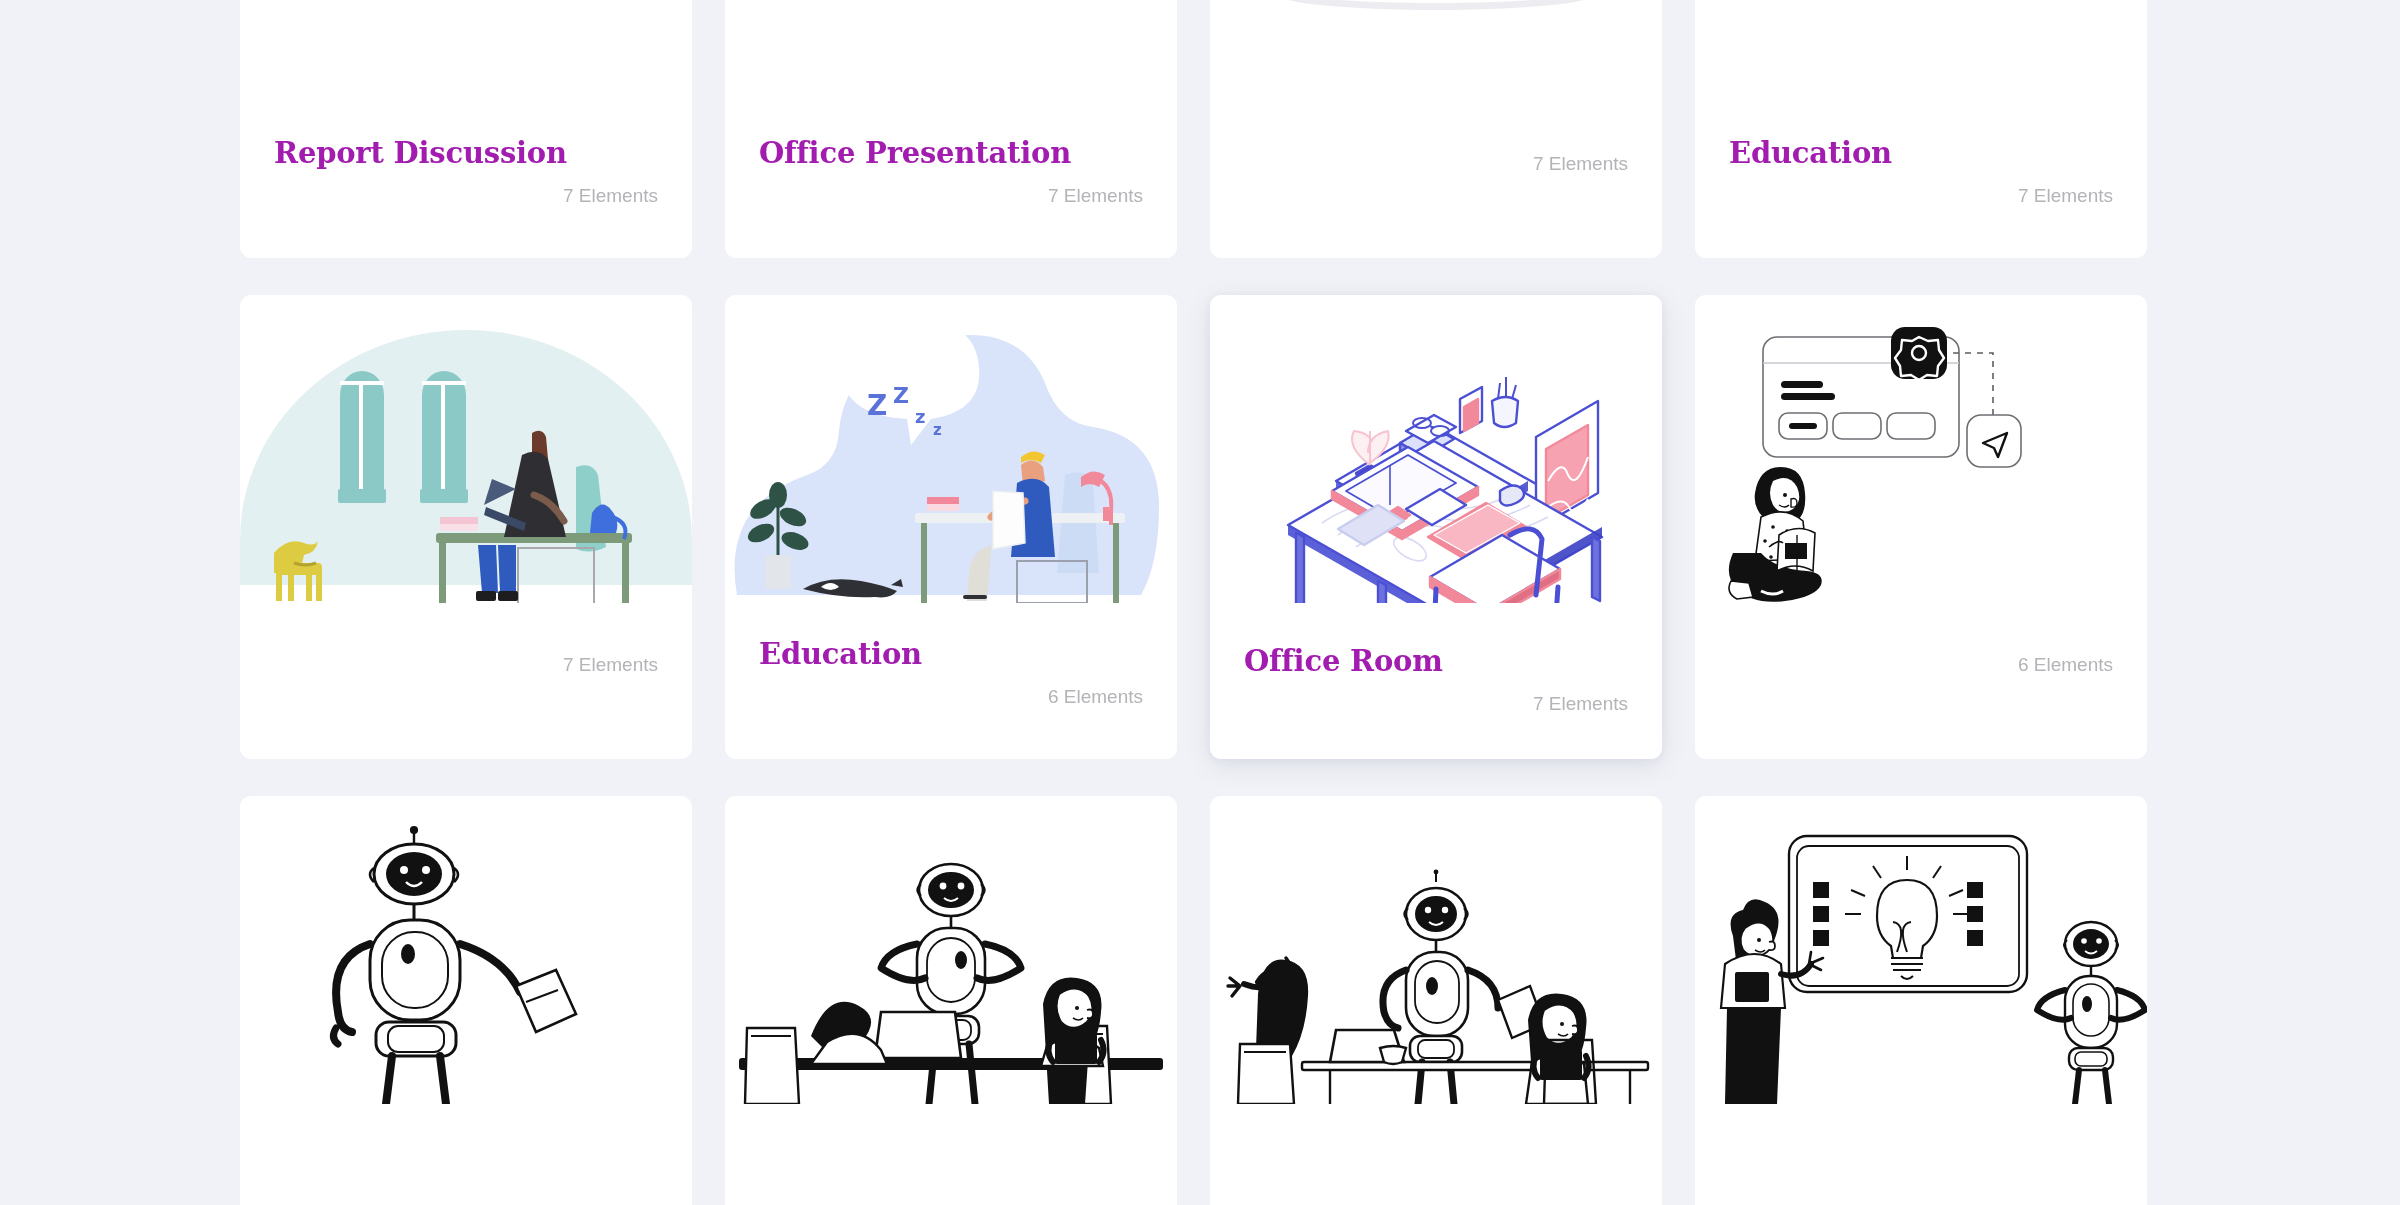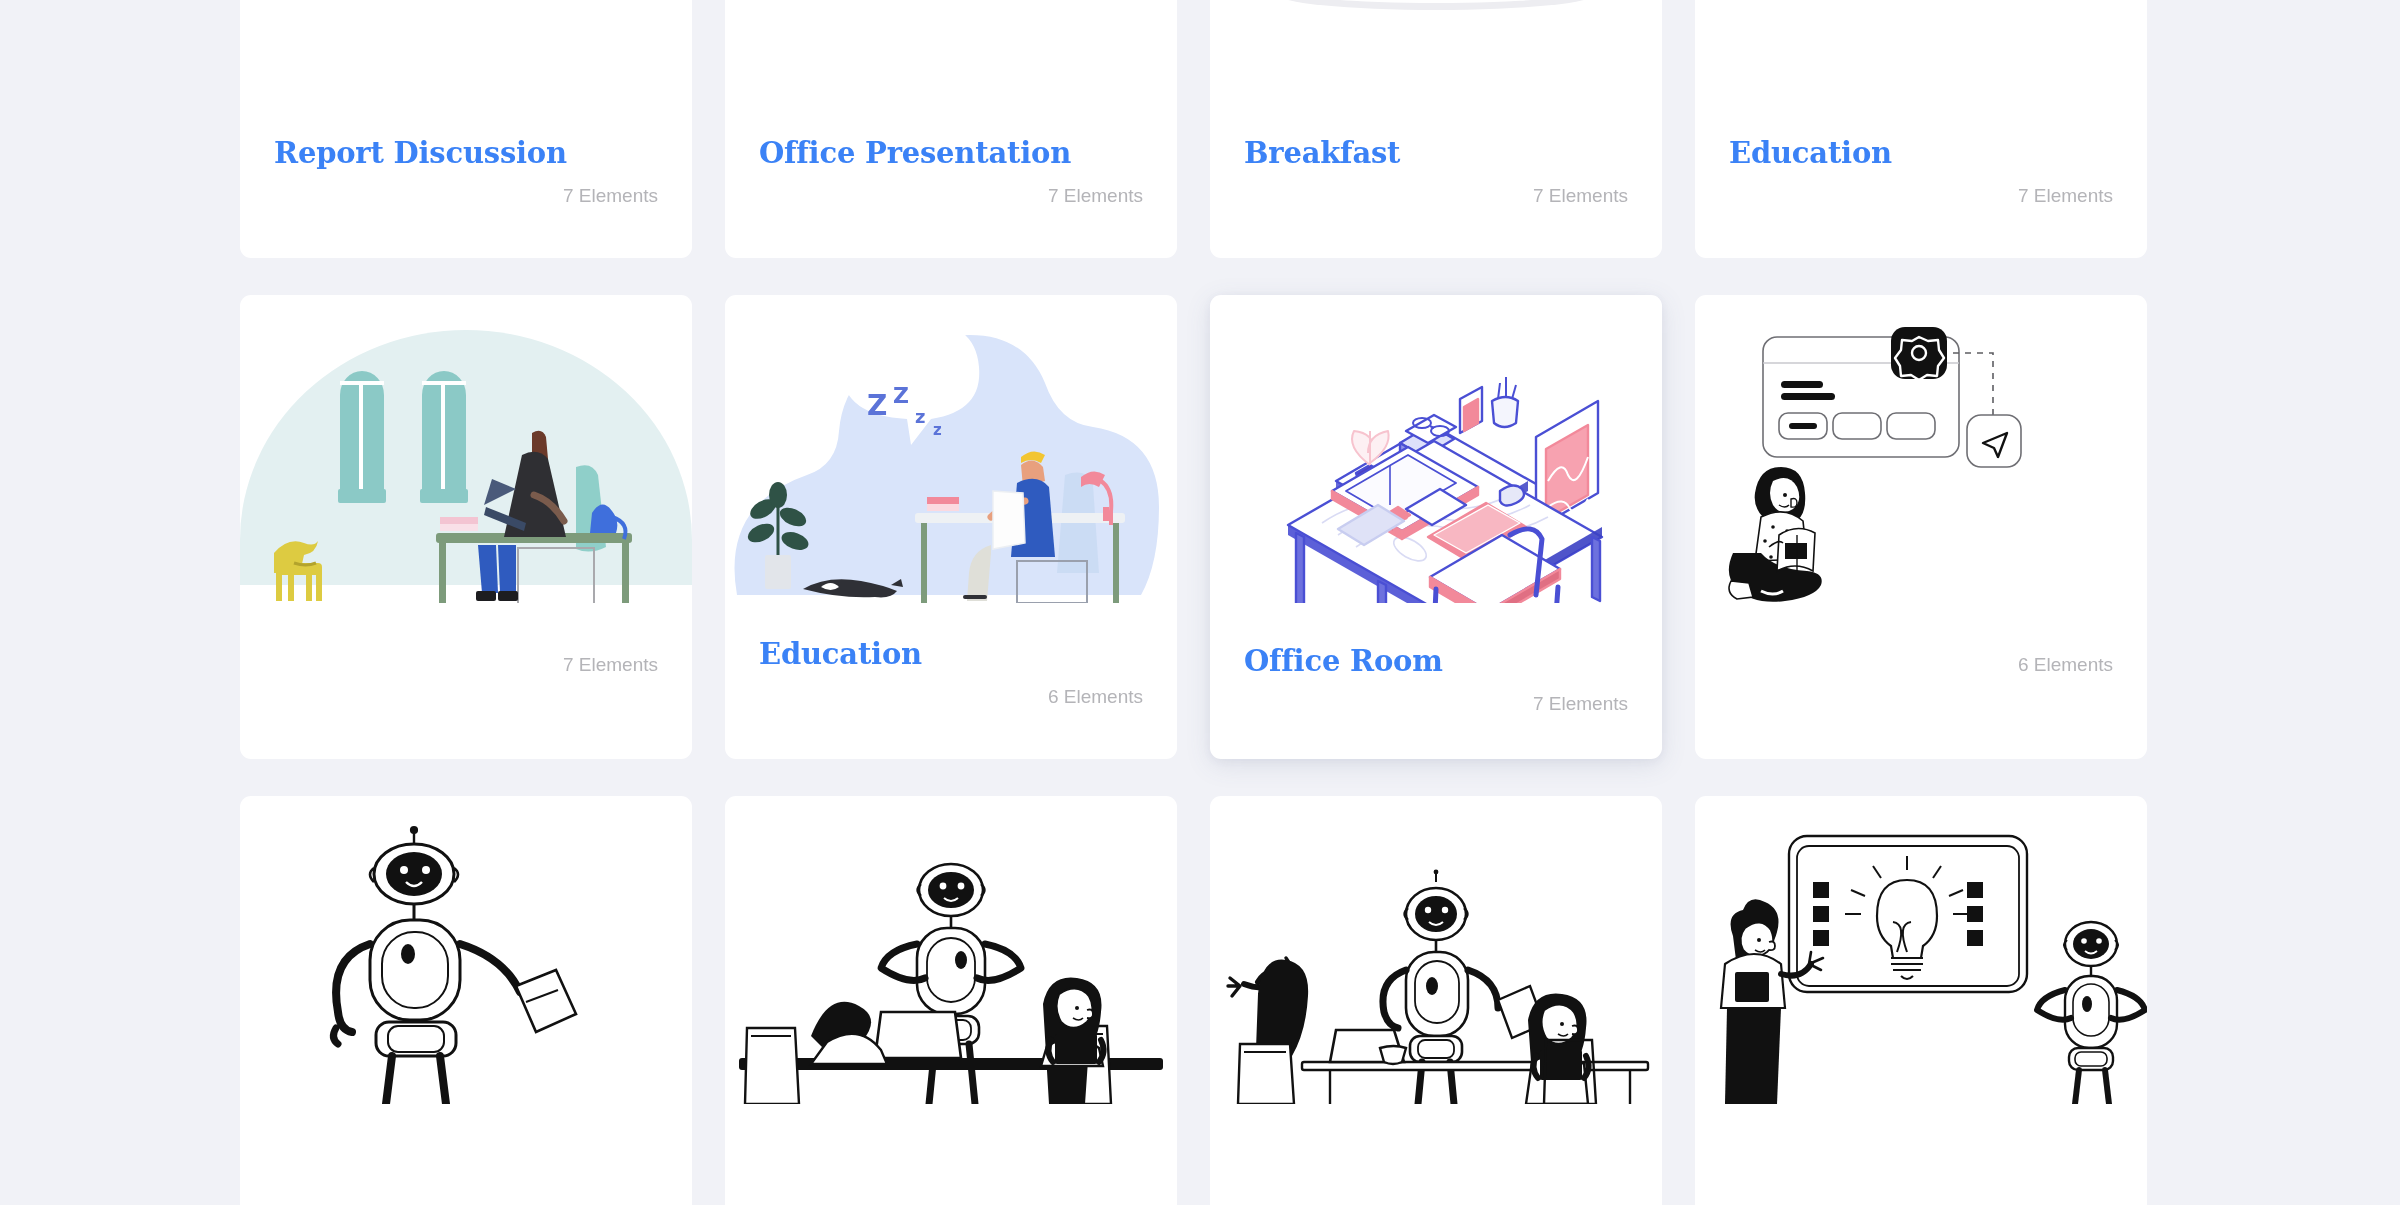--- a/index.html
+++ b/index.html
@@ -43,21 +43,21 @@
     flex: none;
     overflow: hidden;
   }
   .card-art svg { display: block; width: 100%; height: 100%; }
   .card-body { padding: 36px 34px 0 34px; }
   .card-title {
     font-family: "DejaVu Serif", serif;
     font-weight: bold;
     font-size: 29px;
     letter-spacing: -0.2px;
-    color: #3b82f6;
+    color: #a21caf;
     line-height: 1.1;
     white-space: nowrap;
   }
   .card-sub {
     margin-top: 15px;
     font-family: "Liberation Sans", sans-serif;
     font-size: 19px;
     color: #b4b4b8;
     font-weight: 400;
     text-align: right;
@@ -86,21 +86,20 @@
     </div>
 
     <div class="card">
       <div class="card-art">
         <svg viewBox="0 0 452 308" preserveAspectRatio="xMidYMax meet">
           <ellipse cx="226" cy="200" rx="160" ry="16" fill="#ededf1"></ellipse>
           <ellipse cx="226" cy="196" rx="150" ry="13" fill="#ffffff"></ellipse>
         </svg>
       </div>
       <div class="card-body">
-        <div class="card-title">Breakfast</div>
         <div class="card-sub">7 Elements</div>
       </div>
     </div>
 
     <div class="card">
       <div class="card-art"></div>
       <div class="card-body">
         <div class="card-title">Education</div>
         <div class="card-sub">7 Elements</div>
       </div>

